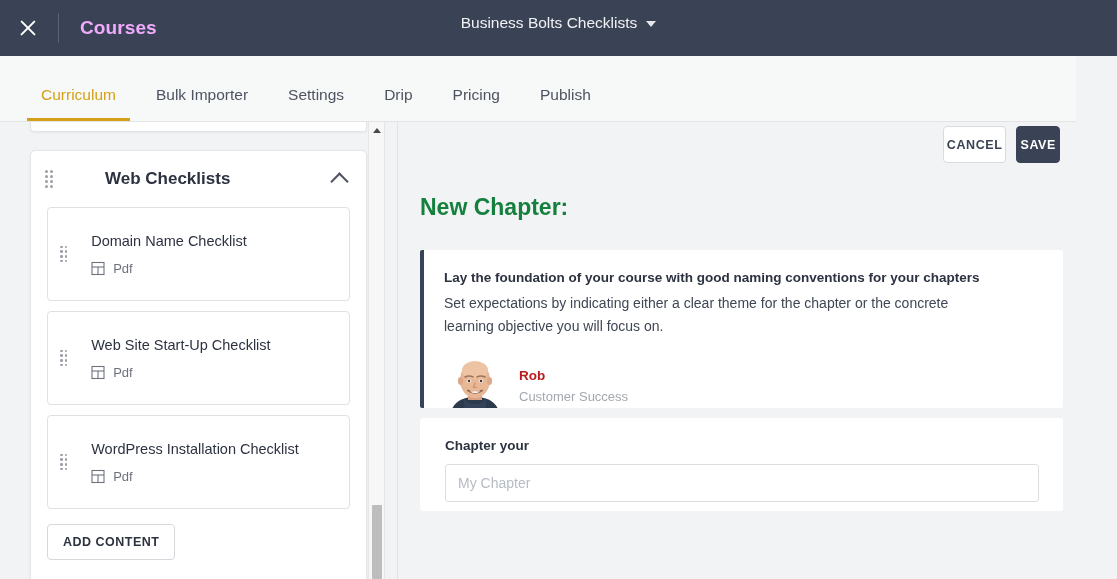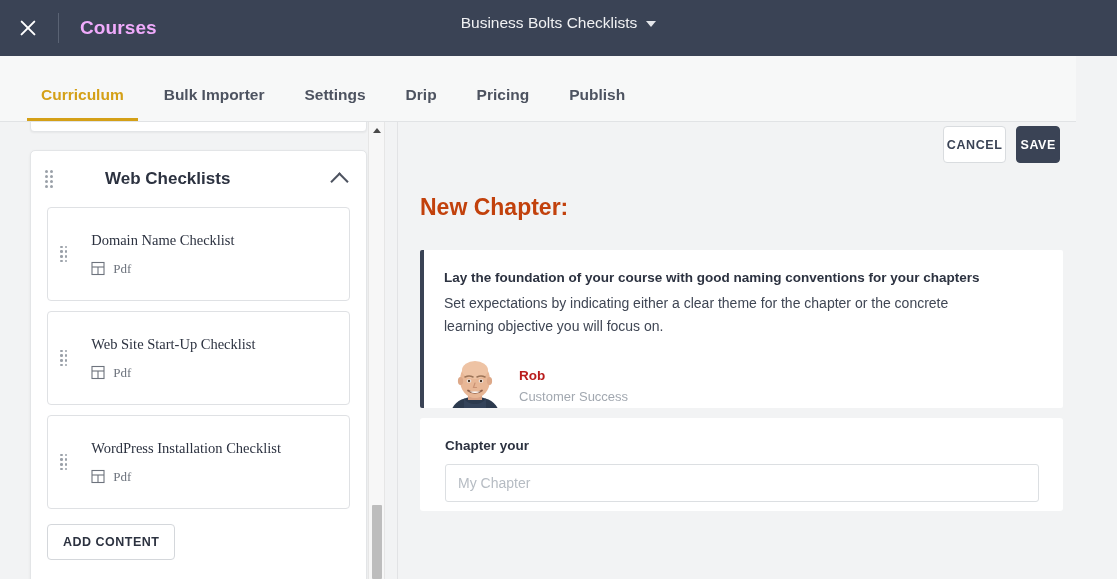--- a/index.html
+++ b/index.html
@@ -79,21 +79,20 @@
     margin-top: 2px;
   }
 
   
   .tabbar {
     position: absolute;
     top: 56px; left: 0;
     width: 1076px; height: 66px;
     background: #f7f8f8;
     border-bottom: 1px solid #e1e3e5;
-    font-weight: bold;
   }
   .tabs {
     display: flex;
     align-items: flex-end;
     height: 100%;
     padding-left: 21px;
   }
   .tab {
     font-size: 15.5px;
     color: #4d5360;
@@ -191,21 +190,21 @@
     display: flex;
     align-items: center;
     border: 1px solid #dfe1e4;
     border-radius: 4px;
     height: 94px;
     margin-bottom: 10px;
     padding-left: 12px;
     cursor: pointer;
     background: #fff;
   }
-  .lesson-body { padding-left: 12px; font-family: Liberation Serif, serif; }
+  .lesson-body { padding-left: 12px; }
   .lesson-name {
     font-size: 14.5px;
     color: #2c3240;
     margin-bottom: 12px;
   }
   .lesson-type {
     display: flex;
     align-items: center;
     gap: 8px;
     font-size: 13px;
@@ -294,21 +293,21 @@
     background: #3a4355;
     border: 1px solid #3a4355;
     color: #ffffff;
   }
 
   .page-heading {
     position: absolute;
     top: 72px; left: 22px;
     font-size: 23px;
     font-weight: bold;
-    color: #c2410c;
+    color: #15803d;
   }
 
   .tip-card {
     position: absolute;
     top: 128px; left: 22px;
     width: 643px; height: 158px;
     background: #ffffff;
     border-left: 4px solid #3a4355;
     border-radius: 2px;
     overflow: hidden;

